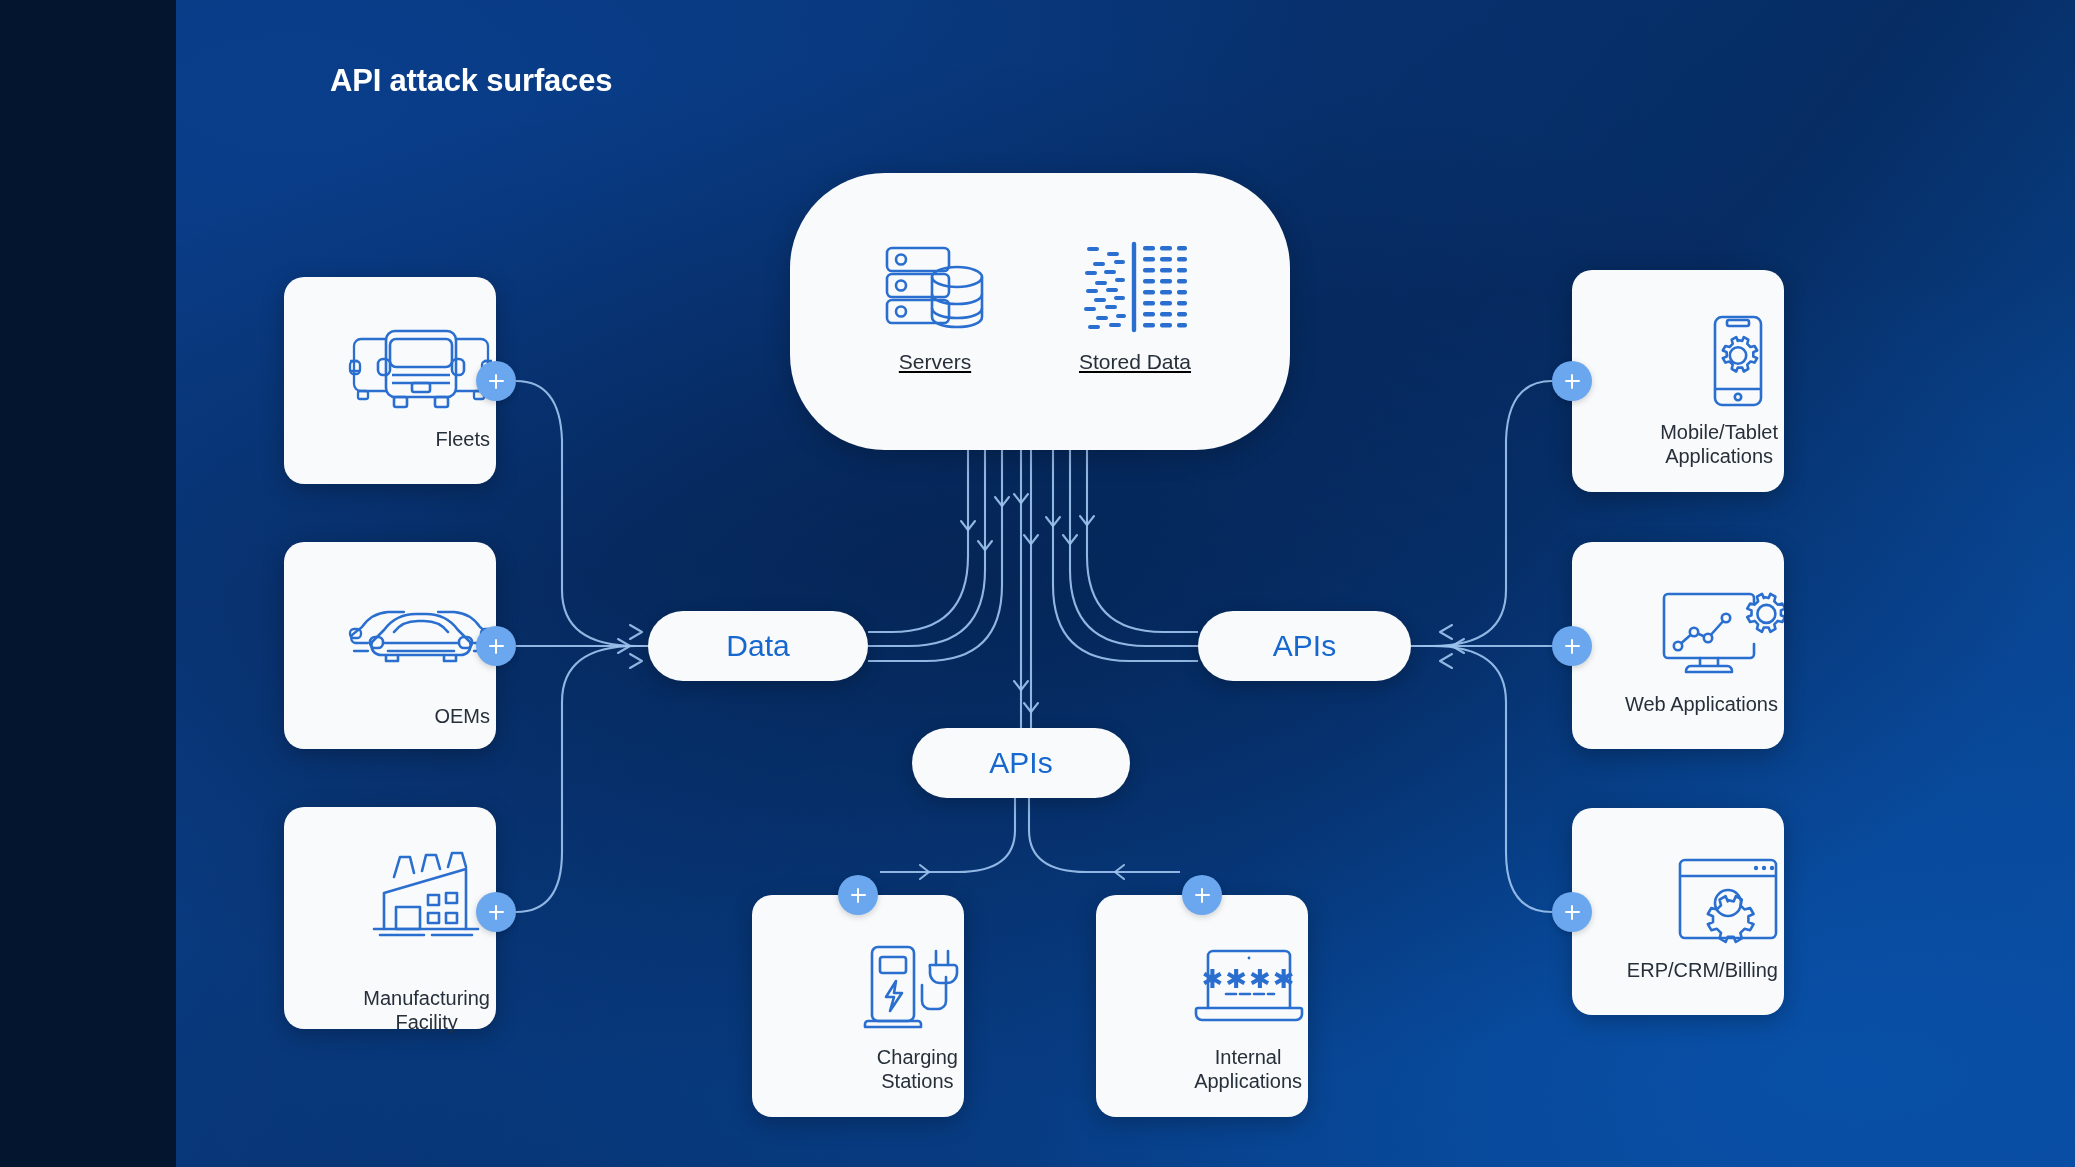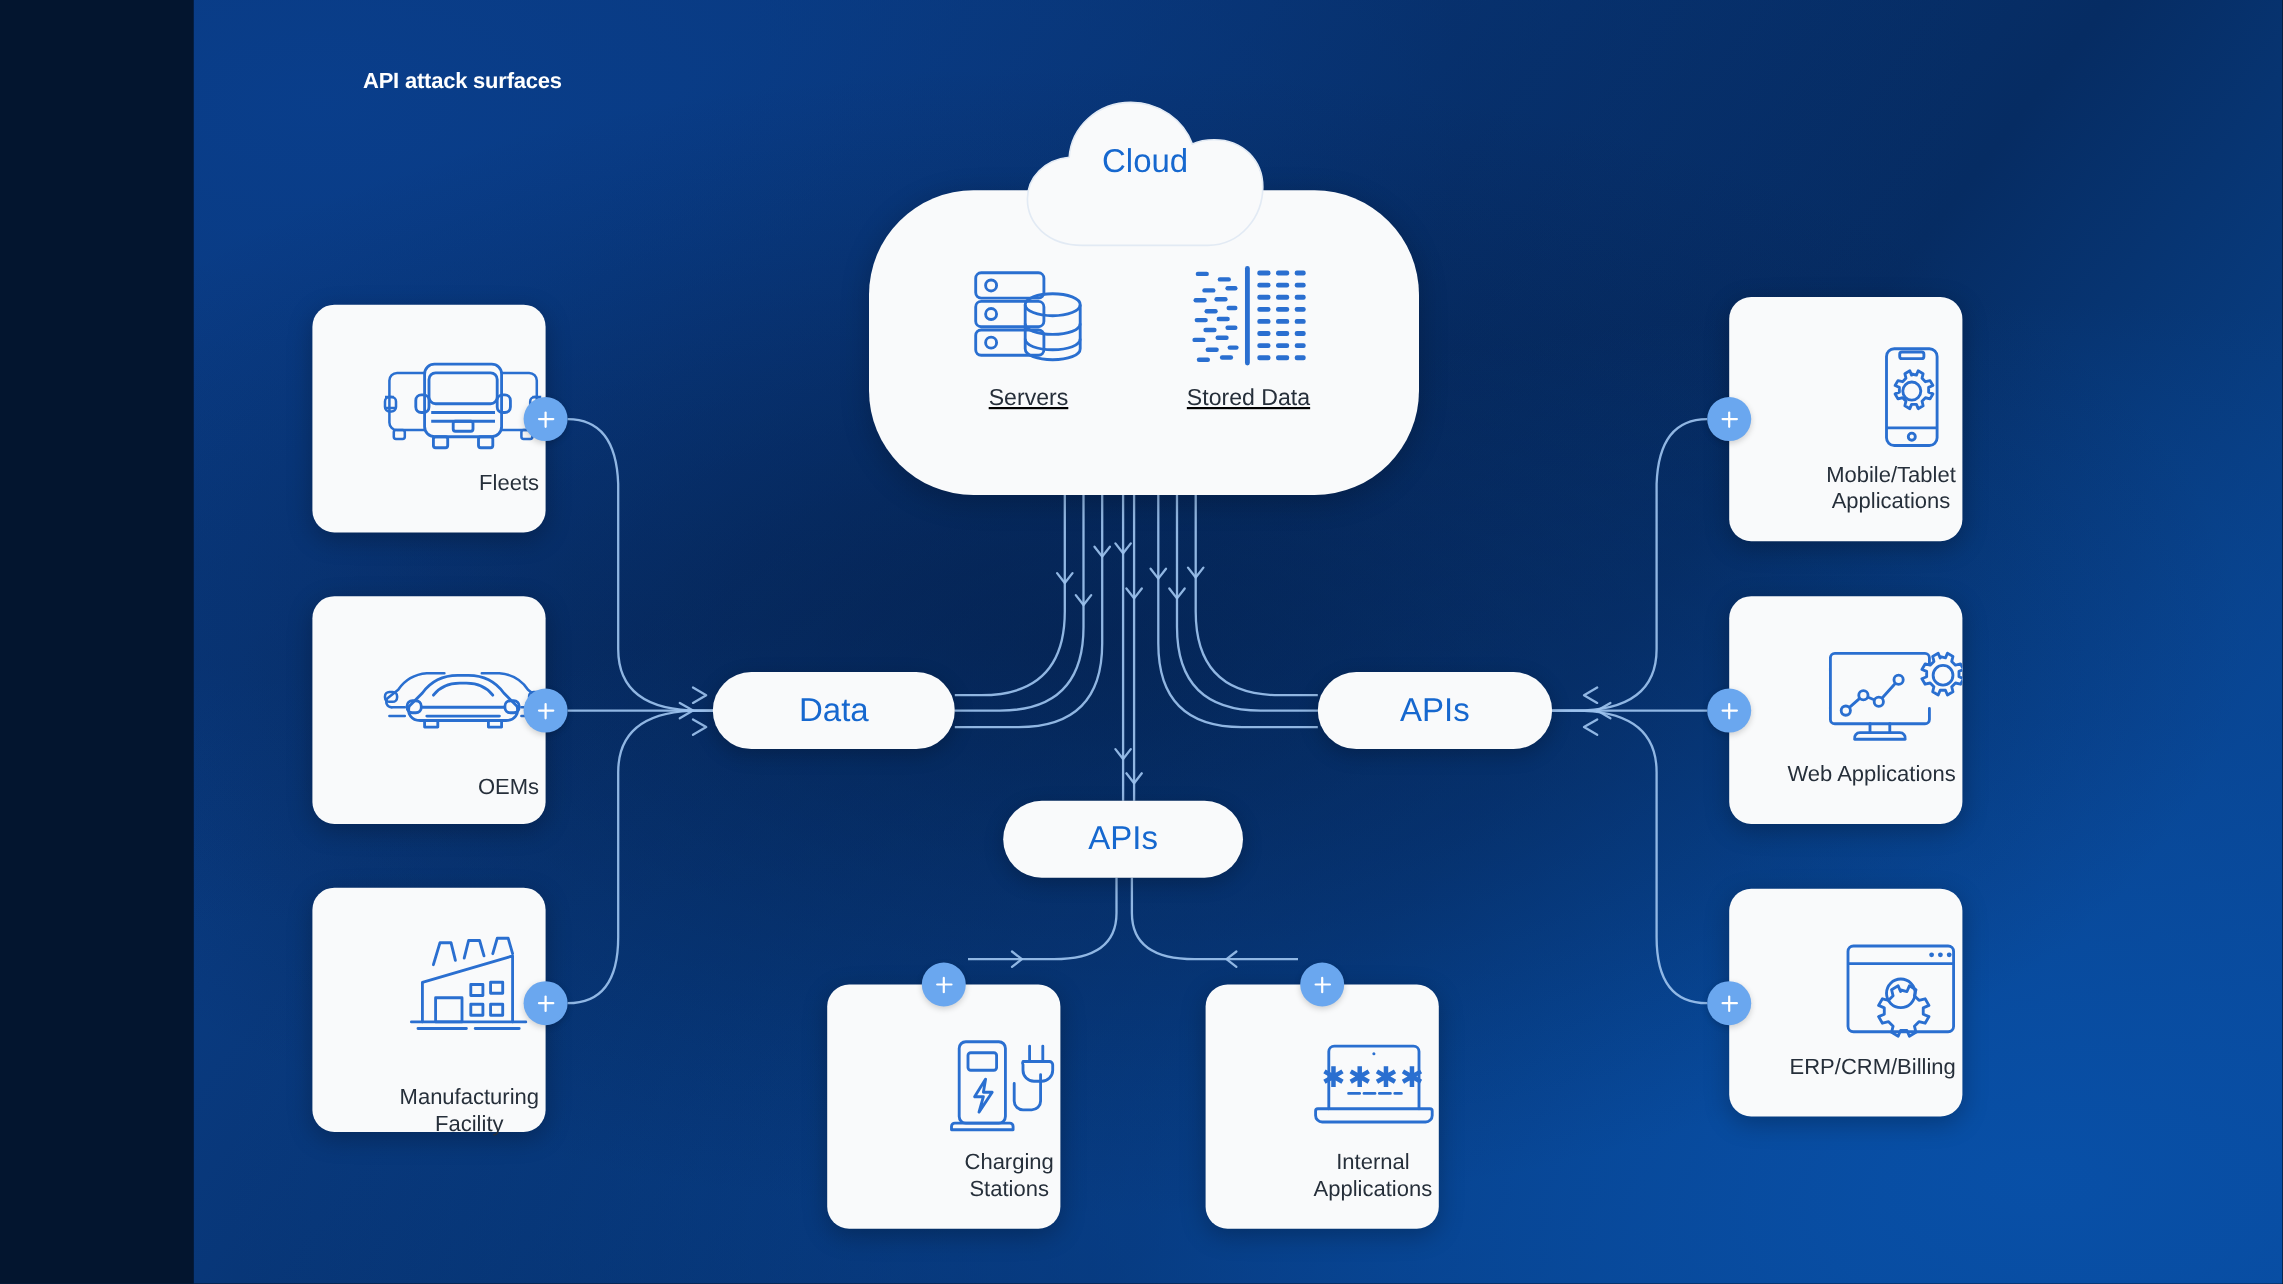--- a/index.html
+++ b/index.html
@@ -30,21 +30,21 @@
     z-index:1;
   }
   #bg:after{
     content:"";
     position:absolute; inset:0;
     background:radial-gradient(75% 60% at 42% 50%, rgba(3,24,60,0.55) 0%, rgba(3,24,60,0.22) 45%, rgba(3,24,60,0) 75%);
   }
 
   #title {
     position:absolute; left:330px; top:63px;
-    font-size:20px; font-weight:bold; color:#ffffff;
+    font-size:31px; font-weight:bold; color:#ffffff;
     letter-spacing:-0.2px;
     z-index:20;
   }
 
   svg.links { position:absolute; left:0; top:0; width:2075px; height:1167px; z-index:5; pointer-events:none; }
 
   
   #cloud-group { position:absolute; left:790px; top:85px; width:500px; height:365px; z-index:8; }
   #cloud-body {
     position:absolute; left:0; top:88px; width:500px; height:277px;
@@ -172,26 +172,20 @@
 
     <path class="ln" d="M1015,798 L1015,830 Q1015,872 958,872 L880,872"></path>
     <path class="ln" d="M1029,798 L1029,830 Q1029,872 1086,872 L1180,872"></path>
     <path class="ah" d="M920,865 L929,872 L920,879"></path>
     <path class="ah" d="M1124,865 L1115,872 L1124,879"></path>
   </svg>
 
   <div id="cloud-group">
     <div id="cloud-body"></div>
 
-    <div id="cloud-badge">
-      <svg width="238" height="140" viewBox="0 0 238 140">
-        <path d="M62,138 C30,138 12,118 12,96 C12,76 28,60 50,58 C52,30 76,8 106,8 C132,8 154,24 162,46 C168,43 175,42 182,42 C208,42 226,61 226,85 C226,112 206,138 176,138 Z" fill="#f9fafb" stroke="#e2eaf4" stroke-width="1.5"></path>
-      </svg>
-      <div id="cloud-label">Cloud</div>
-    </div>
 
     <div class="cloud-item" id="cloud-item-servers">
       <div class="ic">
         <svg class="ico" width="108" height="96" viewBox="0 0 108 96">
           <g fill="none" stroke="#2a6fd0" stroke-width="2.6">
             <rect x="6" y="10" width="62" height="23" rx="5"></rect>
             <rect x="6" y="36" width="62" height="23" rx="5"></rect>
             <rect x="6" y="62" width="62" height="23" rx="5"></rect>
             <circle cx="20" cy="21.5" r="5"></circle>
             <circle cx="20" cy="47.5" r="5"></circle>

